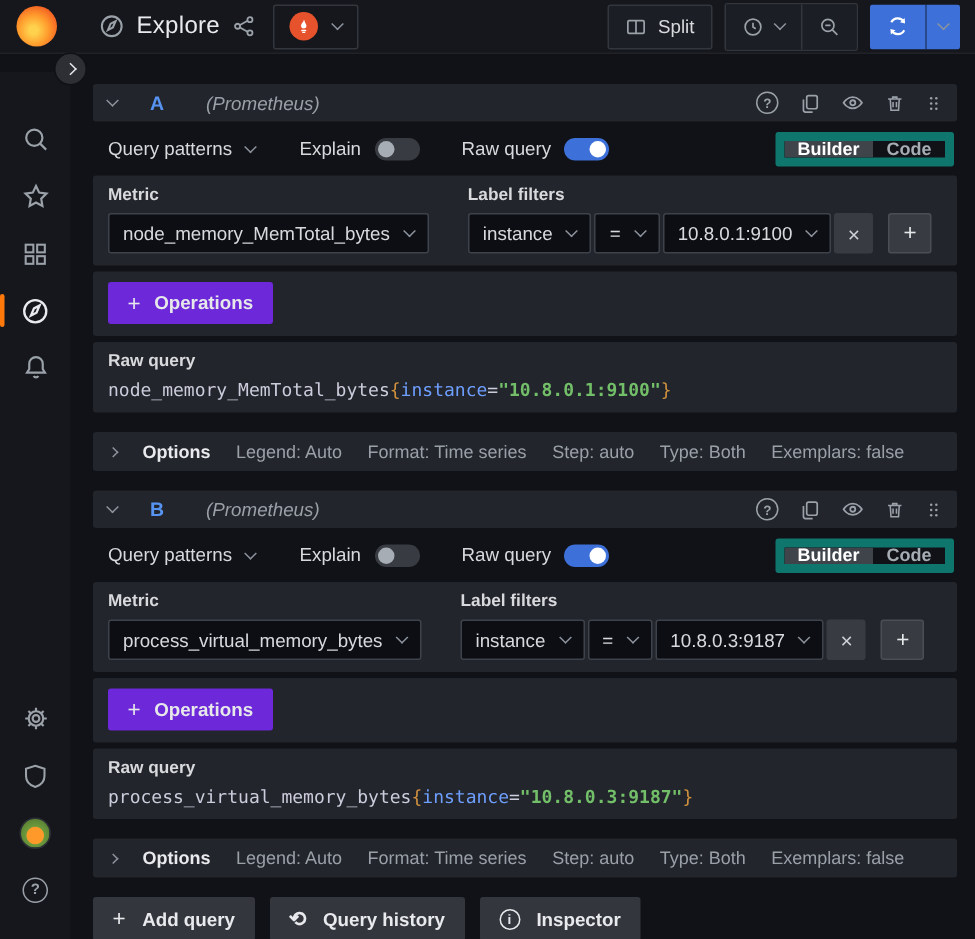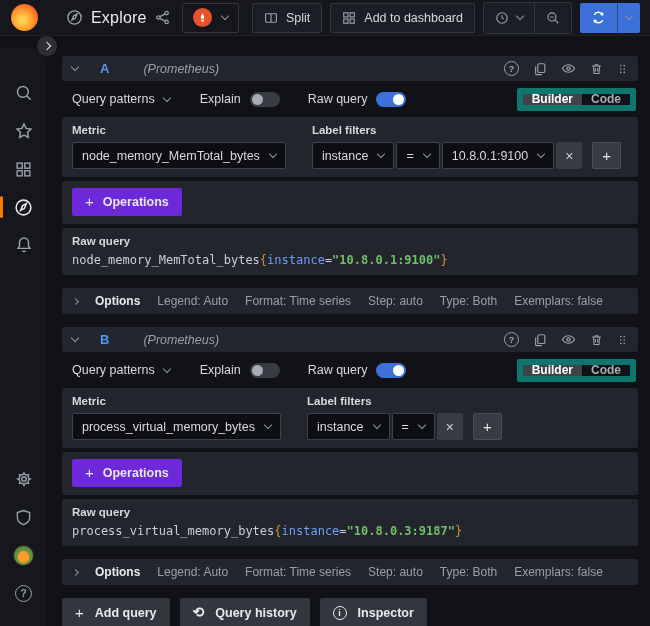--- a/index.html
+++ b/index.html
@@ -93,21 +93,21 @@
   }
 
   
   .content { position:absolute; left:47px; top:48px; right:0; bottom:0; padding:8px 12px 0 15px; }
   .qrow { margin-bottom:13px; }
   .q-header {
     height:25px; background:#22252b; border-radius:2px;
     display:flex; align-items:center; padding:0 10px; gap:14px;
   }
   .q-ref { color:#5794f2; font-weight:700; font-size:13px; margin-left:8px; }
-  .q-ds { color:#9aa0a8; font-style:italic; font-size:12.5px; margin-left:20px; }
+  .q-ds { color:#9aa0a8; font-style:italic; font-size:12.5px; margin-left:14px; }
   .q-hicons { margin-left:auto; display:flex; align-items:center; gap:14px; color:#9ba1a9; }
   .q-hicons > span { cursor:pointer; display:inline-flex; }
 
   .q-toolbar { height:36px; display:flex; align-items:center; padding:8px 2px; }
   .qp-btn { display:flex; align-items:center; gap:9px; color:#d8d9dd; font-size:12.5px;
             cursor:pointer; margin:0 30px 0 8px; }
   .tgl-wrap { display:flex; align-items:center; gap:9px; margin-right:28px; }
   .tgl-label { color:#d8d9dd; font-size:12.5px; }
   .toggle { width:30px; height:15px; border-radius:8px; background:#383b41; position:relative; cursor:pointer; }
   .toggle::after { content:""; position:absolute; top:2px; left:2px; width:11px; height:11px;
@@ -193,31 +193,20 @@
   <div class="tb-right">
     <button class="tbtn">
       <span class="icon">
         <svg width="14" height="14" viewBox="0 0 16 16" fill="none" stroke="currentColor" stroke-width="1.3">
           <rect x="1.8" y="3.2" width="12.4" height="9.6" rx="1"></rect>
             <path d="M8 3.2v9.6"></path>
         </svg>
       </span>
       <span>Split</span>
     </button>
-    <button class="tbtn">
-      <span class="icon">
-        <svg width="14" height="14" viewBox="0 0 16 16" fill="none" stroke="currentColor" stroke-width="1.3">
-          <rect x="2" y="2" width="4.8" height="4.8"></rect>
-            <rect x="9.2" y="2" width="4.8" height="4.8"></rect>
-          <rect x="2" y="9.2" width="4.8" height="4.8"></rect>
-            <rect x="9.2" y="9.2" width="4.8" height="4.8"></rect>
-        </svg>
-      </span>
-      <span>Add to dashboard</span>
-    </button>
     <div class="btn-group">
       <button class="tbtn">
         <span class="icon">
           <svg width="14" height="14" viewBox="0 0 16 16" fill="none" stroke="currentColor" stroke-width="1.3">
             <circle cx="8" cy="8" r="6"></circle>
               <path d="M8 4.8V8l2.1 1.3"></path>
           </svg>
         </span>
         <span class="cv"></span>
       </button>
@@ -487,20 +476,24 @@
         </div>
         <div>
           <div class="flabel">Label filters</div>
           <div class="selrow">
             <span class="select">
               <span>instance</span>
               <span class="cv"></span>
             </span>
             <span class="select">
               <span>=</span>
+              <span class="cv"></span>
+            </span>
+            <span class="select">
+              <span>10.8.0.3:9187</span>
               <span class="cv"></span>
             </span>
             <span class="xbtn gx"></span>
             <span class="addbtn gplus"></span>
           </div>
         </div>
       </div>
     </div>
 
     <div class="sec">

